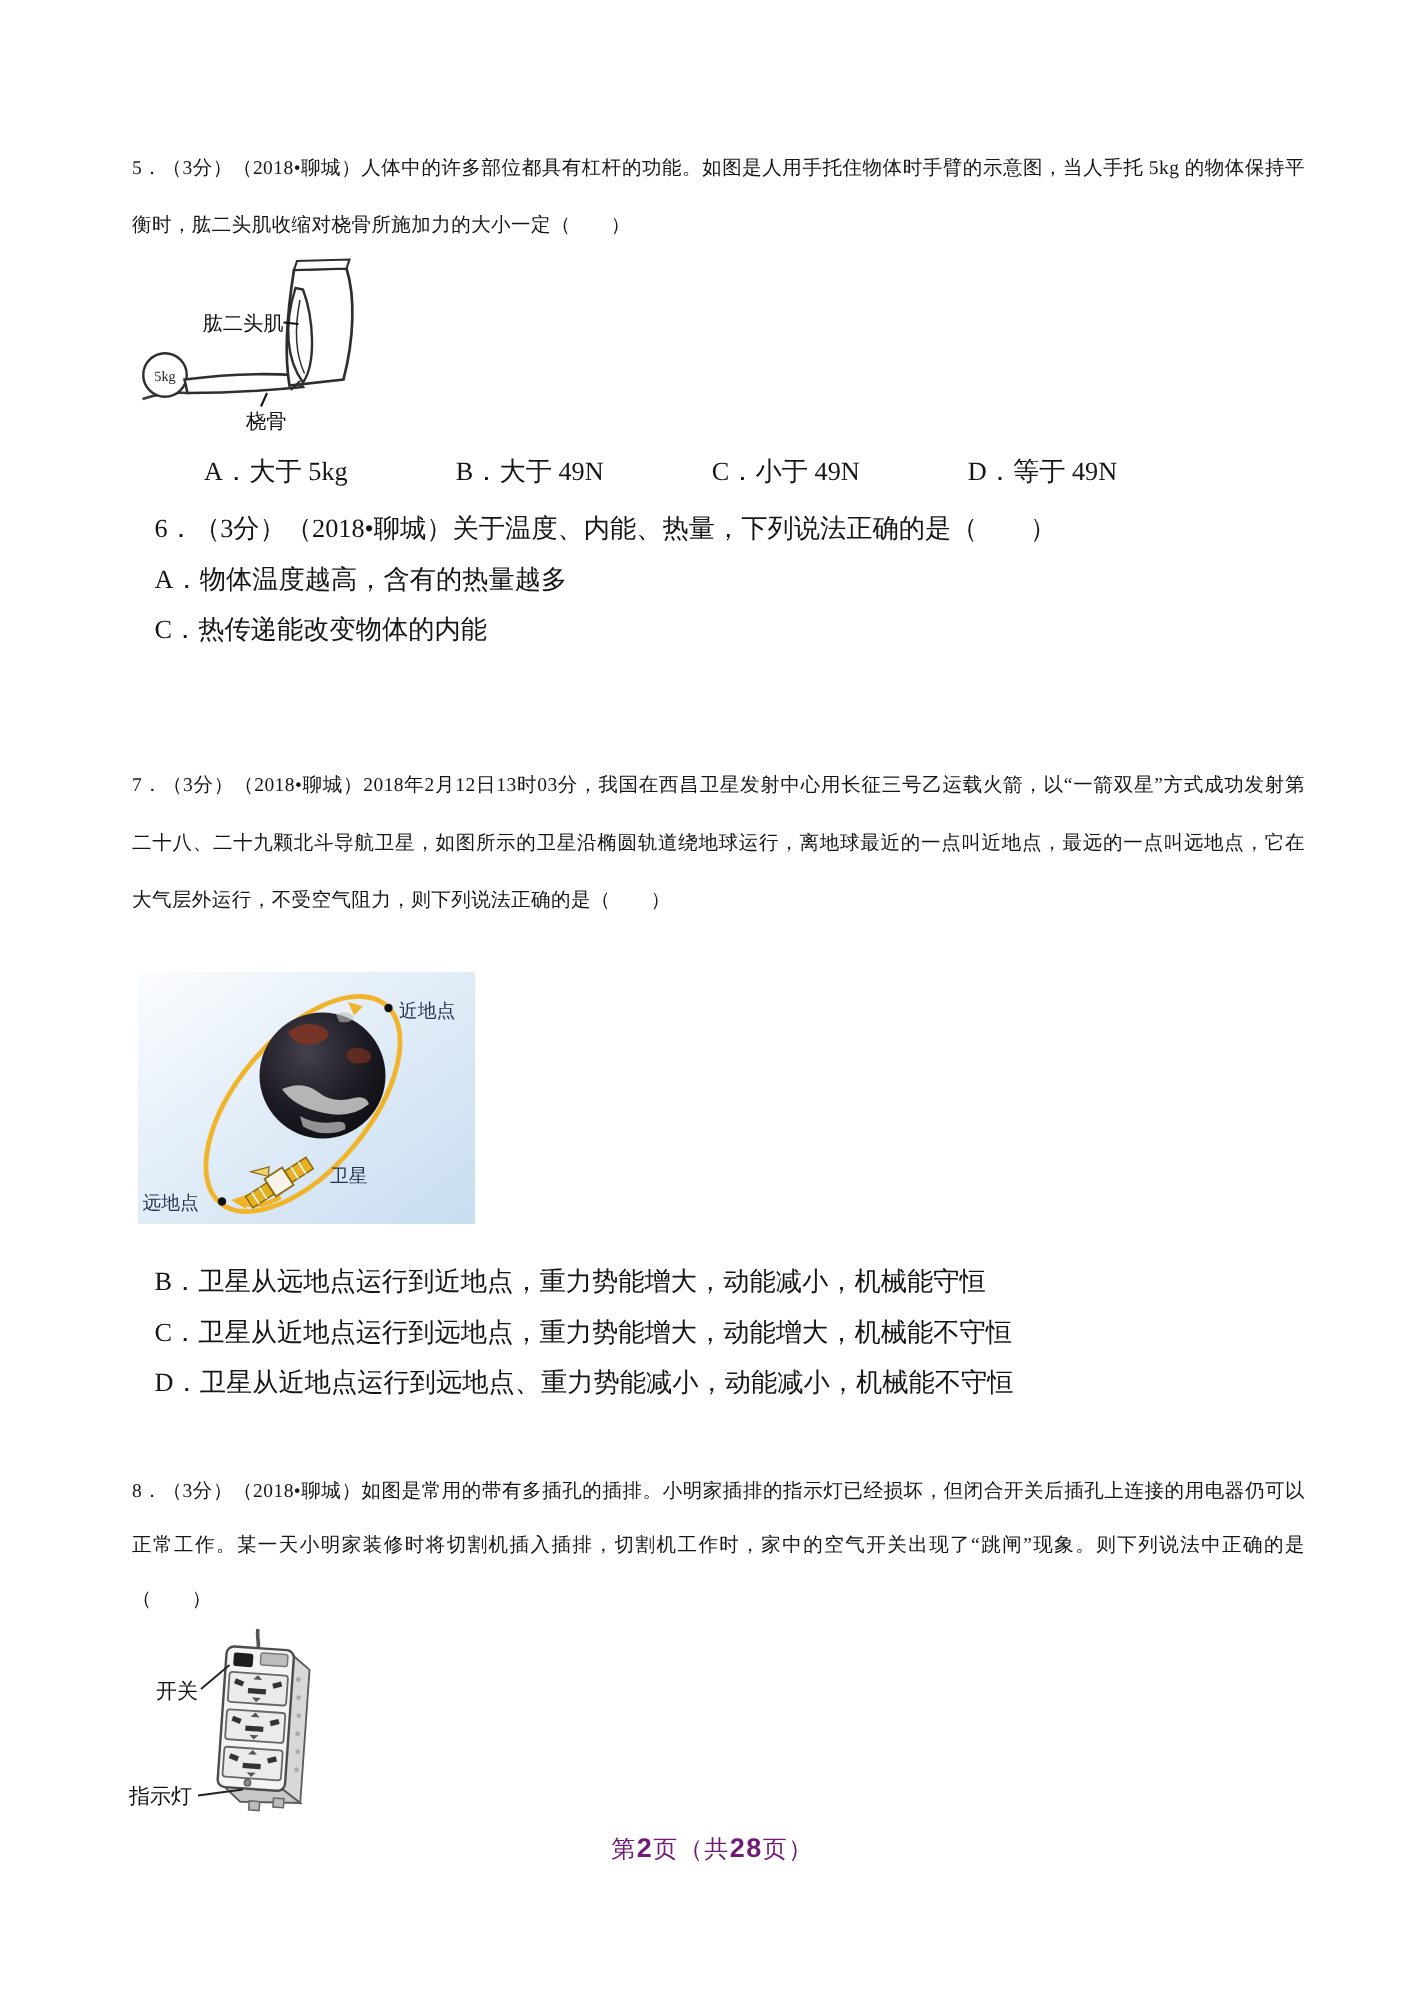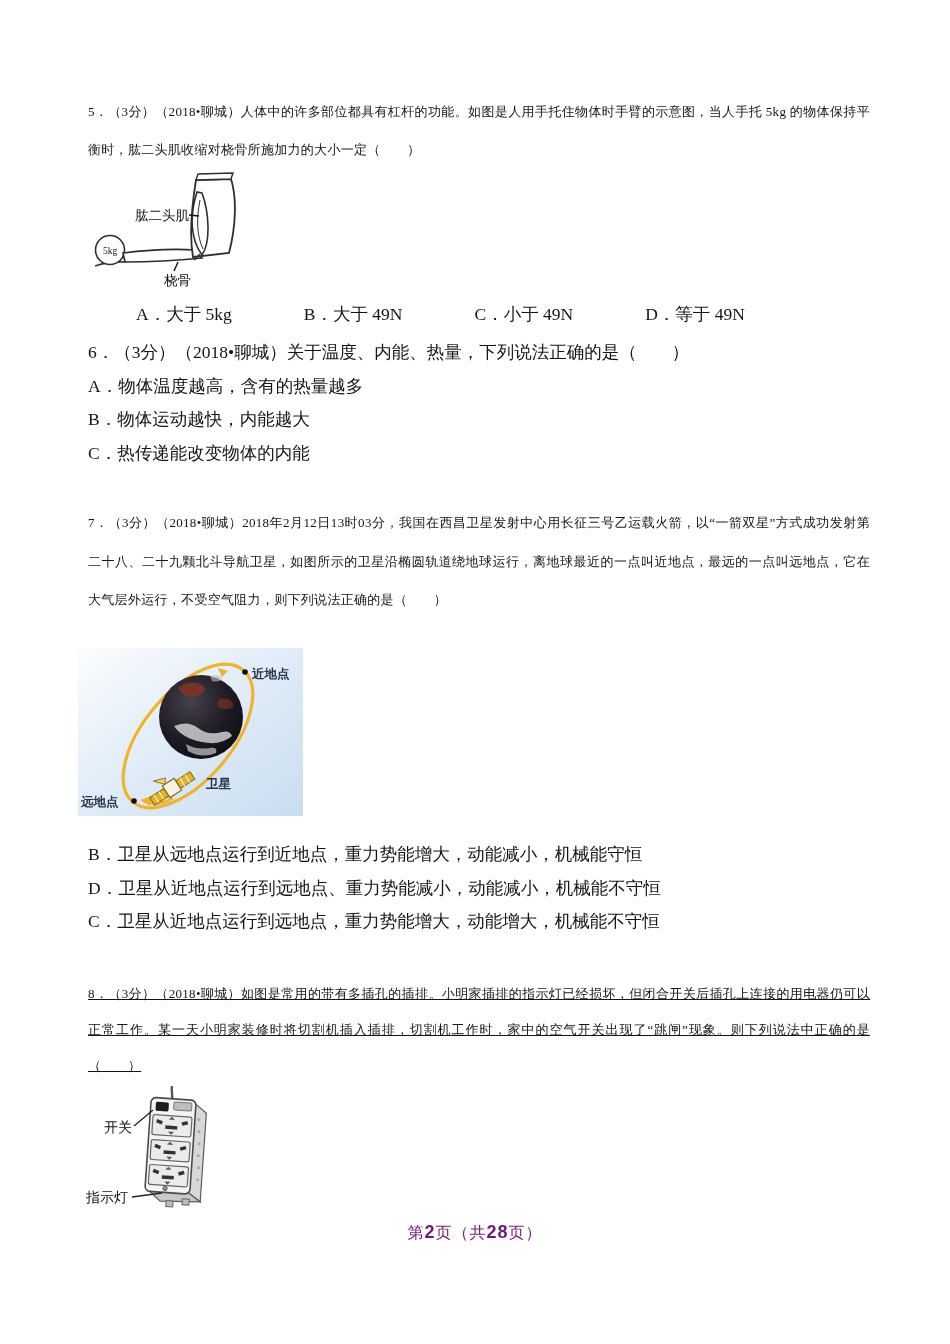--- a/index.html
+++ b/index.html
@@ -12,21 +12,21 @@
   .abs{position:absolute;}
   .stem{
     width:782px;left:88px;font-size:13px;text-align:justify;
     letter-spacing:0.3px;
   }
   .lh38{line-height:38px;}
   .lh36{line-height:36px;}
   .optline{
     left:88px;width:800px;font-size:17.5px;white-space:nowrap;
   }
-  .optblock div{line-height:33.5px;}
+  .optblock div{line-height:33.5px;margin-left:15px;}
   .inline-opts span{margin-right:24px;margin-left:48px;}
   .figure{overflow:hidden;}
   svg text{font-family:"Liberation Serif","DejaVu Serif",serif;}
   .footer{
     left:0;width:950px;text-align:center;font-size:16px;color:#701a75;
     letter-spacing:1px;
   }
   .footer b{font-family:"Liberation Sans","DejaVu Sans",sans-serif;font-size:18px;font-weight:700;}
 </style>
 </head>
@@ -60,27 +60,26 @@
   </svg>
 </div>
 
 <div class="abs optline inline-opts" style="top:302px;">
   <span>A．大于 5kg</span><span>B．大于 49N</span><span>C．小于 49N</span><span>D．等于 49N</span>
 </div>
 
 <div class="abs optblock" style="left:88px;top:336px;width:800px;font-size:17.5px;">
   <div>6．（3分）（2018•聊城）关于温度、内能、热量，下列说法正确的是（　　）</div>
   <div>A．物体温度越高，含有的热量越多</div>
-  <div>B．物体运动越快，内能越大</div>
   <div>C．热传递能改变物体的内能</div>
 </div>
 
 <div class="abs stem" style="top:504px;line-height:38.5px;">7．（3分）（2018•聊城）2018年2月12日13时03分，我国在西昌卫星发射中心用长征三号乙运载火箭，以“一箭双星”方式成功发射第二十八、二十九颗北斗导航卫星，如图所示的卫星沿椭圆轨道绕地球运行，离地球最近的一点叫近地点，最远的一点叫远地点，它在大气层外运行，不受空气阻力，则下列说法正确的是（　　）</div>
 
-<div class="abs figure" style="left:78px;top:648px;width:225px;height:216px;font-weight:bold;">
+<div class="abs figure" style="left:92px;top:648px;width:225px;height:216px;">
   <svg width="225" height="168" viewBox="0 0 225 168">
     <defs>
       <linearGradient id="skybg" x1="0" y1="0" x2="1" y2="1">
         <stop offset="0" stop-color="#fbfcfe"></stop>
         <stop offset="0.45" stop-color="#e2edf8"></stop>
         <stop offset="1" stop-color="#c8ddf0"></stop>
       </linearGradient>
       <radialGradient id="earthg" cx="0.38" cy="0.32" r="0.85">
         <stop offset="0" stop-color="#45414d"></stop>
         <stop offset="0.55" stop-color="#1c1a22"></stop>
@@ -120,25 +119,25 @@
       <line x1="18" y1="-4" x2="18" y2="5" stroke="#fff" stroke-width="1"></line>
       <rect x="-7" y="-7" width="14" height="14" fill="#f7f3e8" stroke="#8a6a10" stroke-width="1.2"></rect>
       <polygon points="-4,-7 -12,-16 0,-12" fill="#f0d070" stroke="#8a6a10" stroke-width="0.8"></polygon>
     </g>
     <text x="128" y="140" font-size="12.5" fill="#26334d">卫星</text>
   </svg>
 </div>
 
 <div class="abs optblock" style="left:88px;top:838px;width:820px;font-size:17.5px;">
   <div>B．卫星从远地点运行到近地点，重力势能增大，动能减小，机械能守恒</div>
+  <div>C．卫星从近地点运行到远地点，重力势能增大，动能增大，机械能不守恒</div>
   <div>D．卫星从近地点运行到远地点、重力势能减小，动能减小，机械能不守恒</div>
-  <div>C．卫星从近地点运行到远地点，重力势能增大，动能增大，机械能不守恒</div>
 </div>
 
-<div class="abs stem lh36" style="top:976px;text-decoration:underline;">8．（3分）（2018•聊城）如图是常用的带有多插孔的插排。小明家插排的指示灯已经损坏，但闭合开关后插孔上连接的用电器仍可以正常工作。某一天小明家装修时将切割机插入插排，切割机工作时，家中的空气开关出现了“跳闸”现象。则下列说法中正确的是（　　）</div>
+<div class="abs stem lh36" style="top:976px;">8．（3分）（2018•聊城）如图是常用的带有多插孔的插排。小明家插排的指示灯已经损坏，但闭合开关后插孔上连接的用电器仍可以正常工作。某一天小明家装修时将切割机插入插排，切割机工作时，家中的空气开关出现了“跳闸”现象。则下列说法中正确的是（　　）</div>
 
 <div class="abs figure" style="left:84px;top:1086px;width:172px;height:128px;text-align:right;">
   <svg width="172" height="128" viewBox="0 0 172 128">
 
     <path d="M88,0 C87,5 89,9 88,15" fill="none" stroke="#555" stroke-width="2.4"></path>
     <g transform="rotate(4 90 60)">
 
       <path d="M108,16 L120,25 L120,114 L108,106 Z" fill="#d8d8d8" stroke="#5a5a5a" stroke-width="1.2"></path>
       <path d="M68,106 L108,106 L120,114 L80,116 Z" fill="#c8c8c8" stroke="#5a5a5a" stroke-width="1.2"></path>
 

